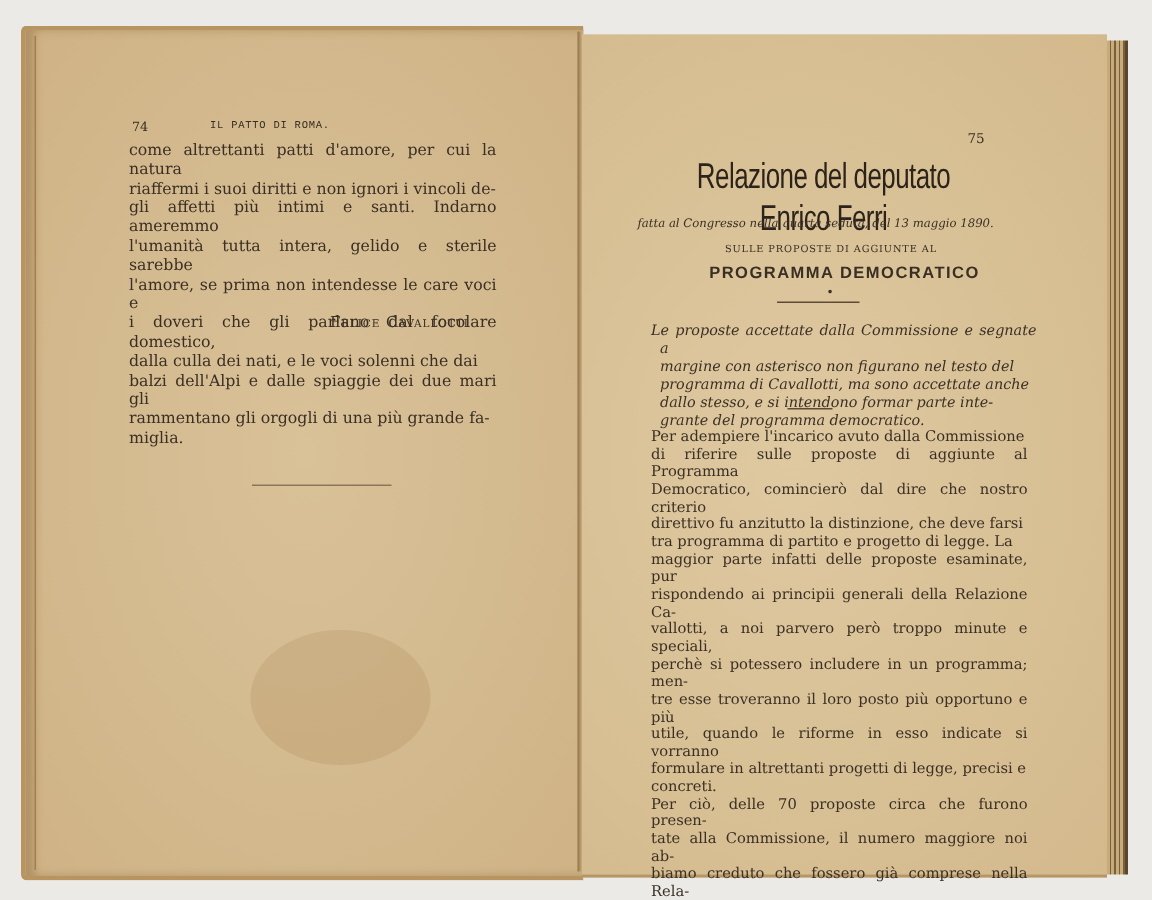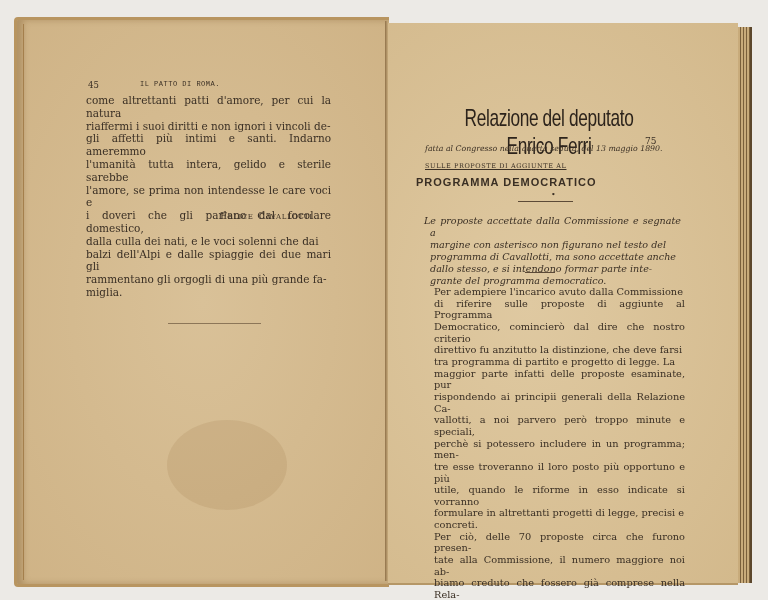--- a/index.html
+++ b/index.html
@@ -45,39 +45,39 @@
   .runhead .pn { position:absolute; left:0; }
   .runhead .rt { position:absolute; left:52px; letter-spacing:0.5px; font-size:7px;font-family:Liberation Mono, monospace; }
   .left-body {
     left:86px; top:94px; width:245px; font-size:10.5px; line-height:12.8px;
     text-align:justify; white-space:pre-line;
   }
   .signature {
     left:220px; top:210px; font-size:10px; font-variant:small-caps; letter-spacing:0.6px;
   }
   .left-rule { position:absolute; left:168px; top:323px; width:93px; height:1px; background:#8c7658; }
-  .pn-right { left:645px; top:88px; font-size:9px;margin-top:48px; }
+  .pn-right { left:645px; top:88px; font-size:9px; }
   .title {
     left:425px; top:104px; width:248px; text-align:center;
     font-family:"Liberation Sans Narrow","Liberation Sans",sans-serif;
     font-size:24px; transform:scaleX(0.72); transform-origin:center;
     color:#2c231b; letter-spacing:-0.5px;
   }
   .subtitle {
     left:425px; top:144px; width:258px; text-align:left; font-size:7.8px; font-style:italic;
   }
-  .sub2 { left:425px; top:162px; width:258px; font-size:6.5px; letter-spacing:0.6px;text-decoration:underline; }
+  .sub2 { left:425px; top:162px; width:258px; text-align:center; font-size:6.5px; letter-spacing:0.6px; }
   .prog {
-    left:416px; top:176px; width:258px; 
+    left:434px; top:176px; width:258px; text-align:center;
     font-family:"Liberation Sans",sans-serif; font-weight:bold; font-size:11px; letter-spacing:1px;
   }
   .dot { left:551px; top:190px; font-size:8px; }
   .rule1 { position:absolute; left:518px; top:201px; width:55px; height:1px; background:#5c4a37; }
   .italic-note {
-    left:424px; top:215px; width:251px; font-size:9.6px; line-height:12px; font-style:italic;
+    left:434px; top:215px; width:251px; font-size:9.6px; line-height:12px; font-style:italic;
     text-align:justify; text-indent:-6px; padding-left:6px; white-space:pre-line;
   }
   .rule2 { position:absolute; left:525px; top:272px; width:30px; height:1px; background:#5c4a37; }
   .right-body {
     left:434px; top:286px; width:251px; font-size:9.8px; line-height:11.65px;
     text-align:justify; white-space:pre-line;
   }
   .stain { position:absolute; border-radius:50%; background:rgba(150,110,60,0.15); }
 </style>
 </head>
@@ -87,21 +87,21 @@
   <div class="left-page">
     <div class="inner-edge"></div>
     <div class="stain" style="left:150px;top:400px;width:120px;height:90px;"></div>
   </div>
   <div class="gutter"></div>
   <div class="right-page"></div>
   <div class="right-edges"></div>
 </div>
 
 <div class="text runhead">
-  <span class="pn">45</span>
+  <span class="pn">74</span>
   <span class="rt">IL PATTO DI ROMA.</span>
 </div>
 <div class="text left-body">come altrettanti patti d'amore, per cui la natura
 riaffermi i suoi diritti e non ignori i vincoli de-
 gli affetti più intimi e santi. Indarno ameremmo
 l'umanità tutta intera, gelido e sterile sarebbe
 l'amore, se prima non intendesse le care voci e
 i doveri che gli parlano dal focolare domestico,
 dalla culla dei nati, e le voci solenni che dai
 balzi dell'Alpi e dalle spiaggie dei due mari gli

